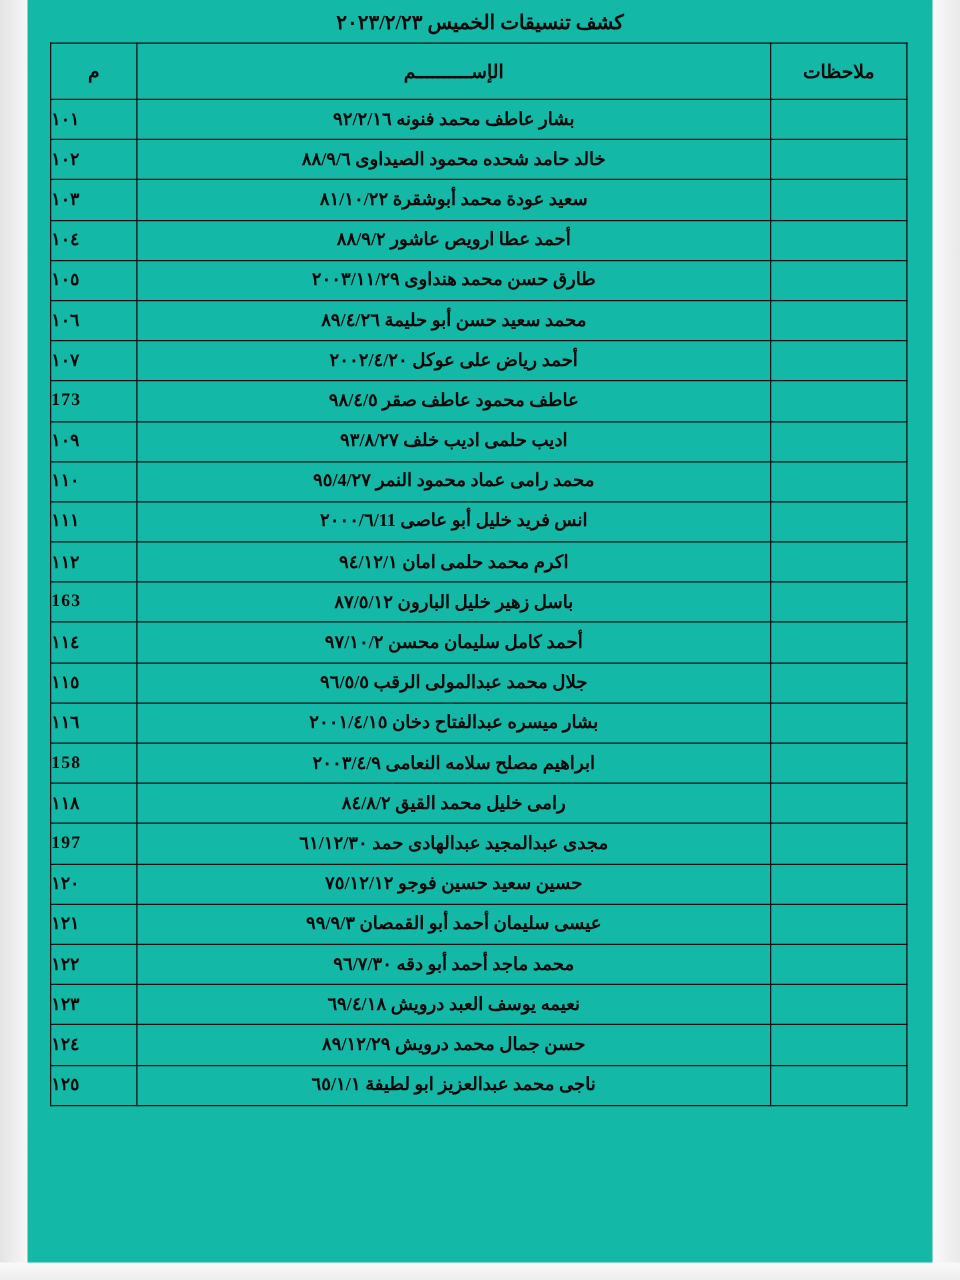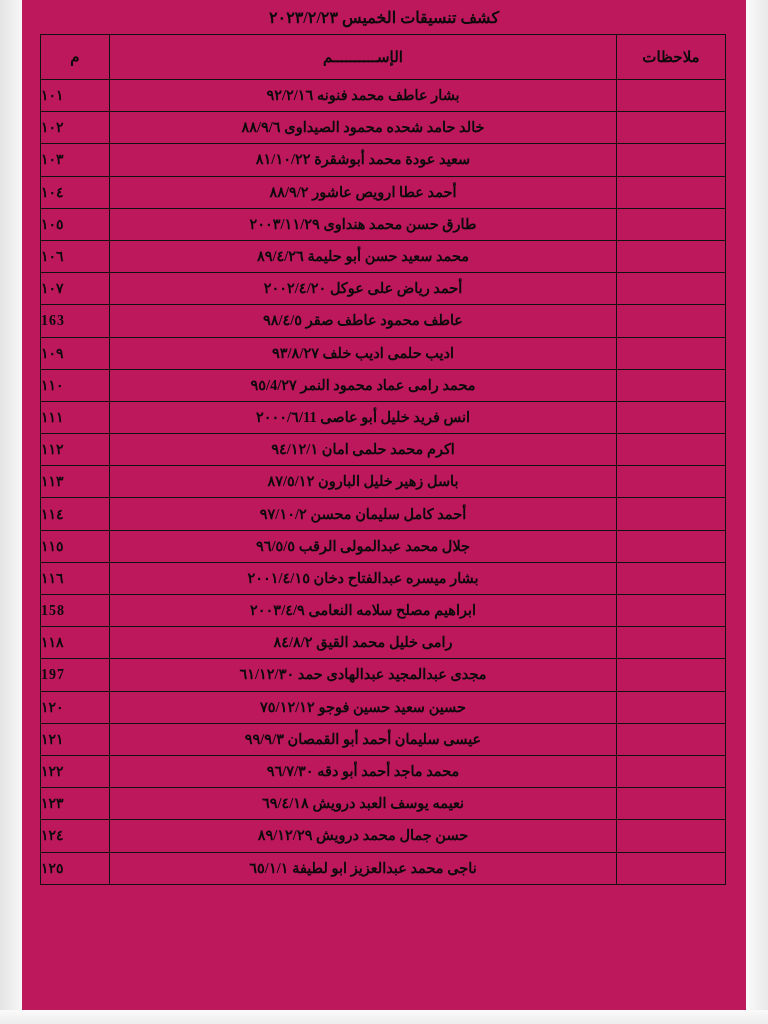--- a/index.html
+++ b/index.html
@@ -27,21 +27,21 @@
     background:
       linear-gradient(to bottom, #f4f4f4 0%, #fdfdfd 6%, #fdfdfd 88%, #f0f0f0 100%);
     pointer-events: none;
   }
   .sheet {
     position: absolute;
     left: 22px;
     top: 0px;
     width: 724px;
     height: 1010px;
-    background: #be185d;
+    background: #14b8a6;
     box-shadow: 0 0 0 0 rgba(0,0,0,0);
   }
   .doc-title {
     position: absolute;
     top: 8px;
     right: 0;
     left: 0;
     text-align: center;
     font-size: 16px;
     font-weight: bold;
@@ -162,21 +162,21 @@
             <td class="col-num">١٠٦</td>
           </tr>
           <tr>
             <td class="col-notes"></td>
             <td class="col-name">أحمد رياض على عوكل ٢٠٠٢/٤/٢٠</td>
             <td class="col-num">١٠٧</td>
           </tr>
           <tr>
             <td class="col-notes"></td>
             <td class="col-name">عاطف محمود عاطف صقر ٩٨/٤/٥</td>
-            <td class="col-num">163</td>
+            <td class="col-num">173</td>
           </tr>
           <tr>
             <td class="col-notes"></td>
             <td class="col-name">اديب حلمى اديب خلف ٩٣/٨/٢٧</td>
             <td class="col-num">١٠٩</td>
           </tr>
           <tr>
             <td class="col-notes"></td>
             <td class="col-name">محمد رامى عماد محمود النمر ٩٥/4/٢٧</td>
             <td class="col-num">١١٠</td>
@@ -187,21 +187,21 @@
             <td class="col-num">١١١</td>
           </tr>
           <tr>
             <td class="col-notes"></td>
             <td class="col-name">اكرم محمد حلمى امان ٩٤/١٢/١</td>
             <td class="col-num">١١٢</td>
           </tr>
           <tr>
             <td class="col-notes"></td>
             <td class="col-name">باسل زهير خليل البارون ٨٧/٥/١٢</td>
-            <td class="col-num">١١٣</td>
+            <td class="col-num">163</td>
           </tr>
           <tr>
             <td class="col-notes"></td>
             <td class="col-name">أحمد كامل سليمان محسن ٩٧/١٠/٢</td>
             <td class="col-num">١١٤</td>
           </tr>
           <tr>
             <td class="col-notes"></td>
             <td class="col-name">جلال محمد عبدالمولى الرقب ٩٦/٥/٥</td>
             <td class="col-num">١١٥</td>

